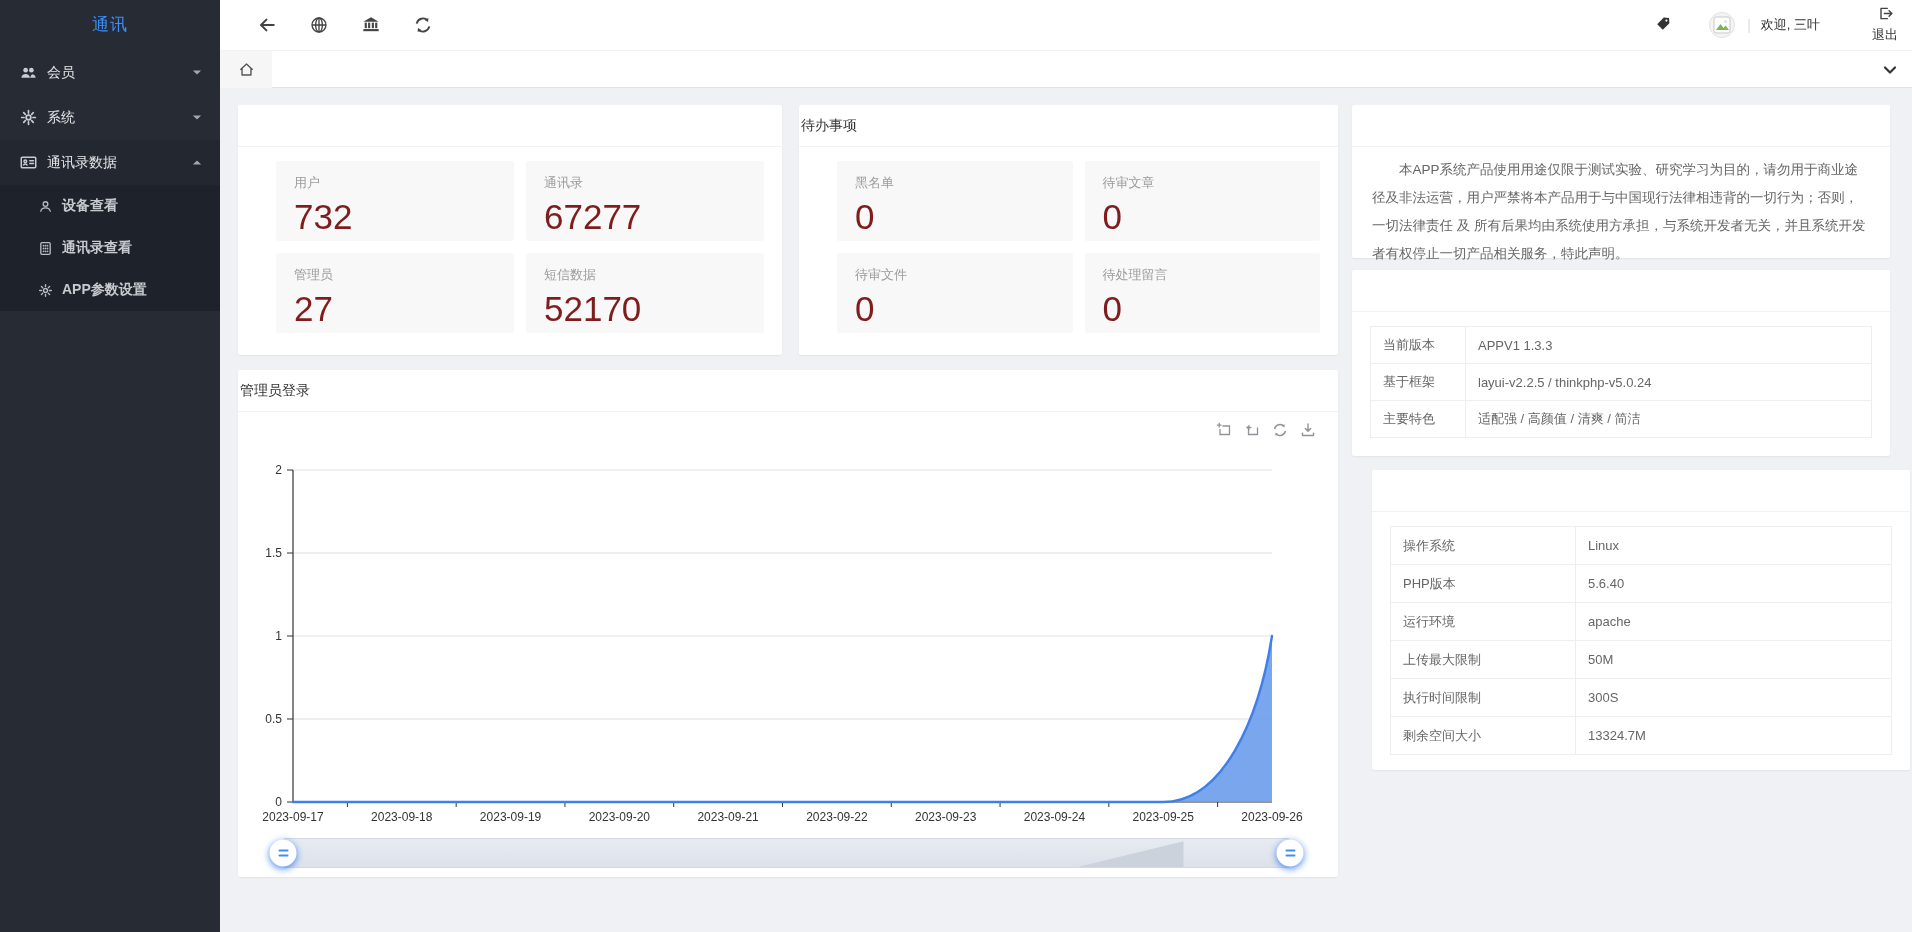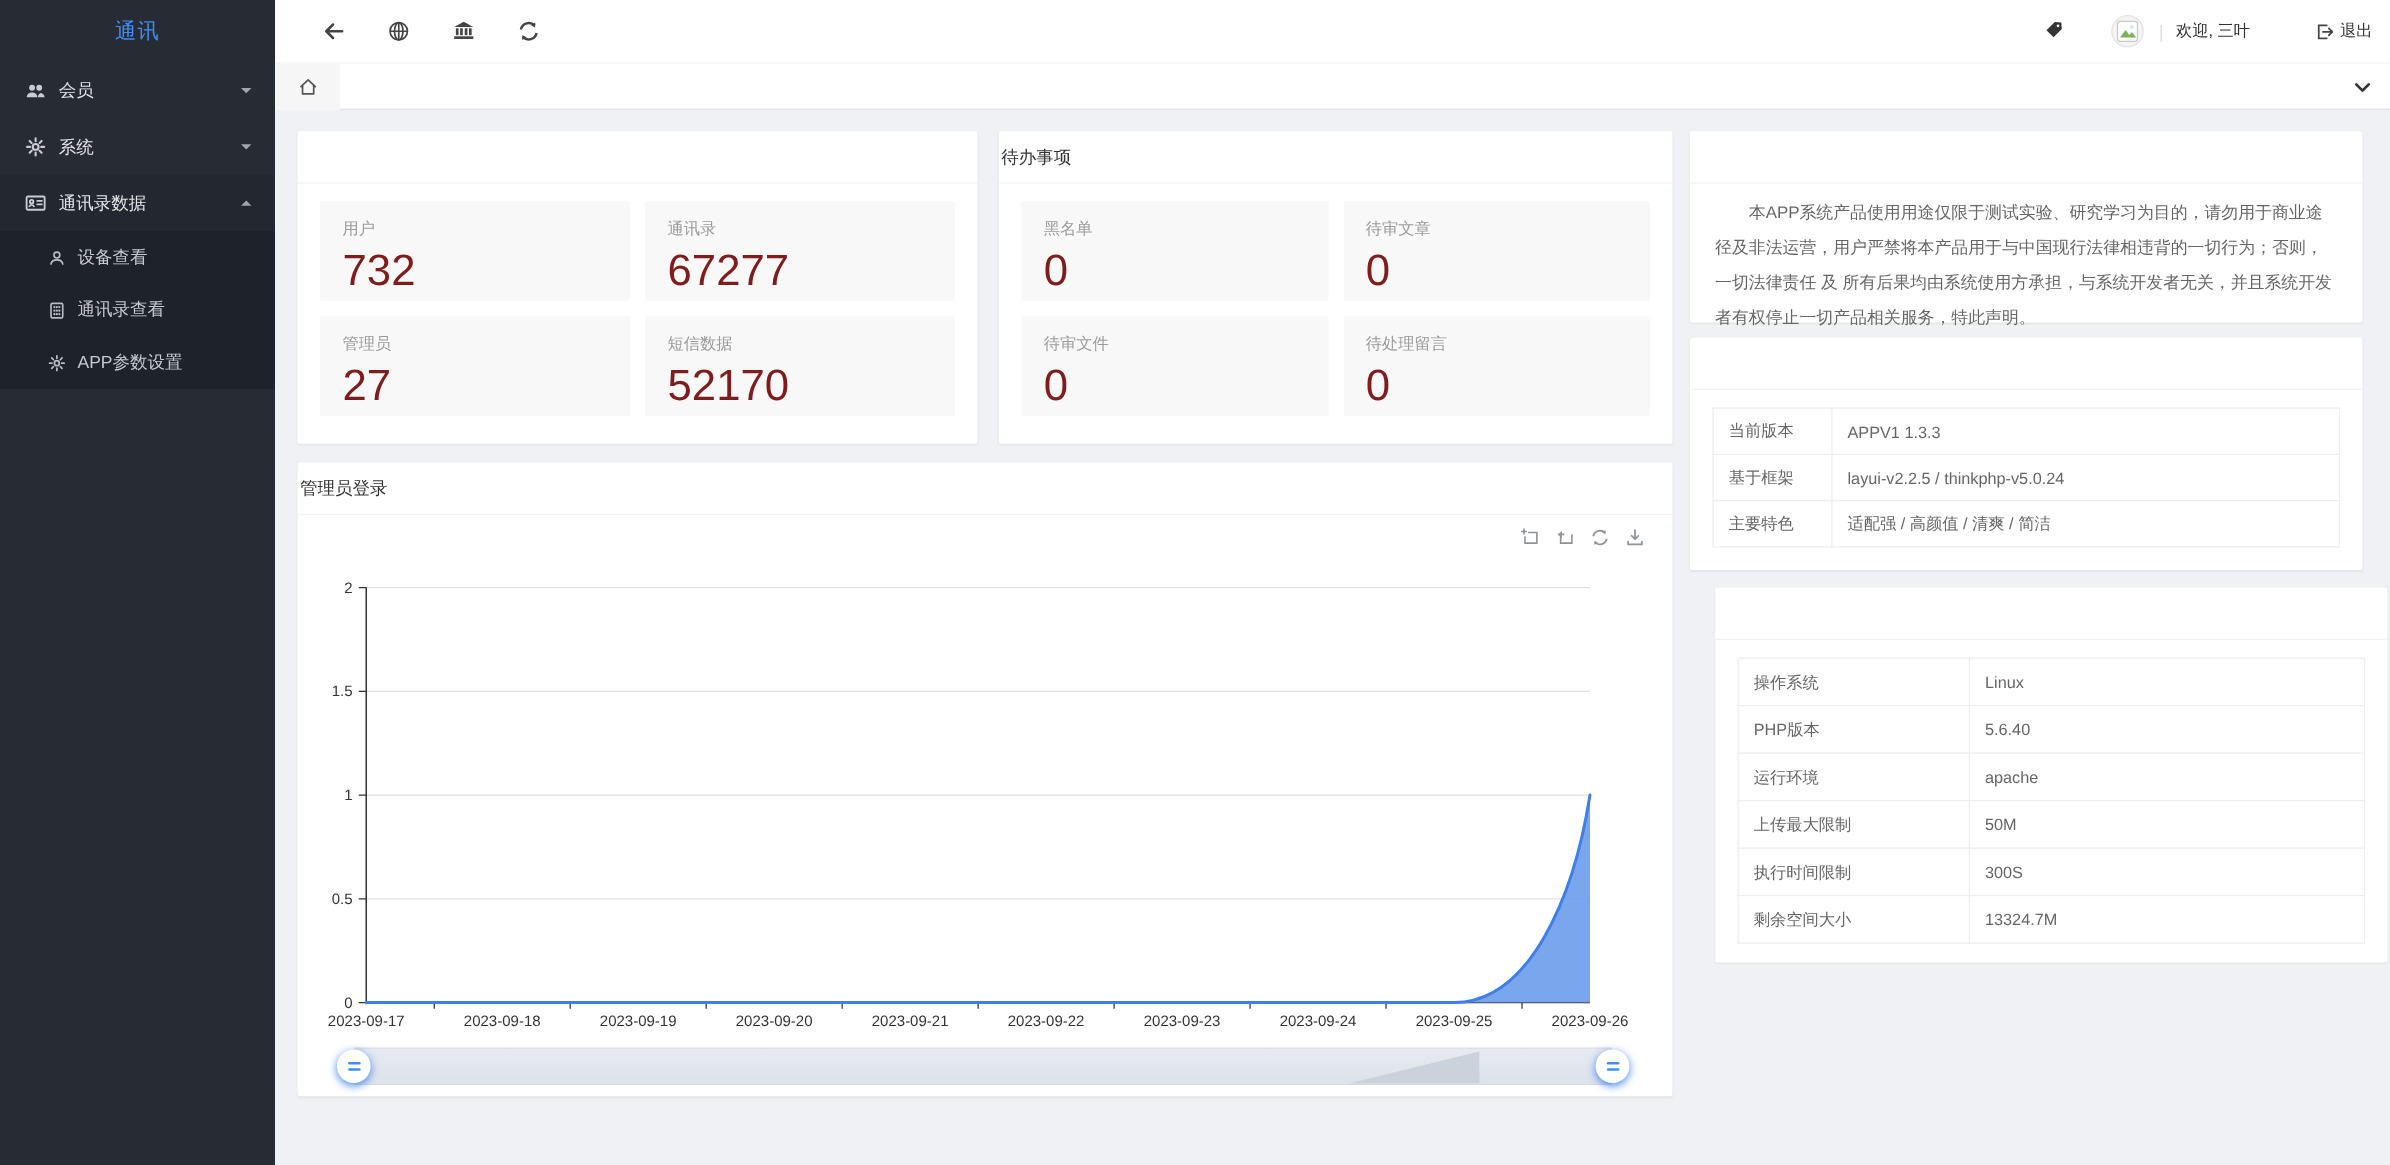--- a/index.html
+++ b/index.html
@@ -11,51 +11,51 @@
   svg { display:block; }
 
   
   .sidebar { position:absolute; left:0; top:0; width:220px; height:932px; background:#272b33; z-index:5; }
   .logo { height:50px; line-height:50px; text-align:center; color:#3e8ef7; font-size:17px; letter-spacing:1px; }
   .menu-item { height:45px; display:flex; align-items:center; padding:0 18px 0 20px; color:#e3e5e8; font-size:14px; cursor:pointer; }
   .menu-item .mi-icon { width:17px; height:17px; margin-right:10px; color:#c9ccd1; flex:none; }
   .menu-item .chev { margin-left:auto; color:#a2a7ae; }
   .menu-group-open { background:#1e222a; }
   .menu-group-open .parent-row { background:#23272f; }
-  .sub-item { height:42px; display:flex; align-items:center; padding-left:38px; color:#c6c9ce; font-size:14px; cursor:pointer; }
+  .sub-item { height:42px; display:flex; align-items:center; padding-left:38px; color:#c6c9ce; font-size:14px; cursor:pointer;font-weight:bold; }
   .sub-item .mi-icon { width:15px; height:15px; margin-right:9px; color:#b9bdc3; flex:none; }
 
   
   .topbar { position:absolute; left:220px; top:0; width:1692px; height:50px; background:#fff; display:flex; align-items:center;text-align:center; }
   .tb-left { display:flex; align-items:center; gap:34px; padding-left:38px; }
   .tb-icon { width:18px; height:18px; color:#444; cursor:pointer; }
   .tb-right { margin-left:auto; display:flex; align-items:center; padding-right:14px; }
   .avatar { width:26px; height:26px; border-radius:50%; background:#f4f4f4; border:1px solid #e3e3e3; display:flex; align-items:center; justify-content:center; overflow:hidden; cursor:pointer; }
   .tb-divider { color:#ddd; font-size:14px; margin:0 10px 0 12px; }
   .welcome { font-size:13px; color:#333; }
-  .logout { display:flex; align-items:center; gap:5px; font-size:13px; color:#333; margin-left:52px; cursor:pointer; }
+  .logout { display:flex; align-items:center; gap:5px; font-size:13px; color:#333; margin-left:52px; cursor:pointer;flex-direction:column; }
 
   
   .tabbar { position:absolute; left:220px; top:50px; width:1692px; height:38px; background:#fff; border-top:1px solid #f2f2f2; border-bottom:1px solid #e3e3e3; }
   .home-tab { position:absolute; left:0; top:0; width:52px; height:37px; background:#f6f6f6; display:flex; align-items:center; justify-content:center; cursor:pointer; }
   .tab-chevron { position:absolute; right:14px; top:11px; width:16px; height:16px; color:#333; cursor:pointer; }
 
   
   .panel { position:absolute; background:#fff; border-radius:2px; box-shadow:0 1px 2px rgba(0,0,0,.06); }
   .panel-header { height:42px; line-height:41px; padding:0 2px; border-bottom:1px solid #f2f2f2; font-size:14px; color:#333; }
   .panel-body { padding:14px 18px; }
 
   #panel-stats      { left:238px;  top:105px; width:544px;  height:250px; }
   #panel-todo       { left:799px;  top:105px; width:539px;  height:250px; }
   #panel-chart      { left:238px;  top:370px; width:1100px; height:507px; }
   #panel-disclaimer { left:1352px; top:105px; width:538px;  height:153px; }
   #panel-version    { left:1352px; top:270px; width:538px;  height:186px; }
   #panel-system     { left:1352px; top:470px; width:538px;  height:300px;margin-left:20px; }
 
-  .stat-grid { display:grid; grid-template-columns:1fr 1fr; gap:12px; }
+  .stat-grid { display:grid; grid-template-columns:1fr 1fr; gap:12px;margin-left:20px; }
   .stat-card { background:#f8f8f8; border-radius:2px; height:80px; padding:13px 18px; }
   .stat-label { font-size:13px; color:#9b9b9b; }
   .stat-value { font-size:35px; color:#7f1d1d; margin-top:5px; }
 
   
   #panel-chart .chart-body { position:relative; height:465px; }
   .toolbox { position:absolute; right:22px; top:10px; display:flex; gap:12px; color:#8f9398; }
   .toolbox .tbx { width:16px; height:16px; cursor:pointer; }
   #plot-svg { position:absolute; left:0; top:0; }
   .dz-slider { position:absolute; left:45px; top:426px; width:1007px; height:30px; cursor:pointer; }

